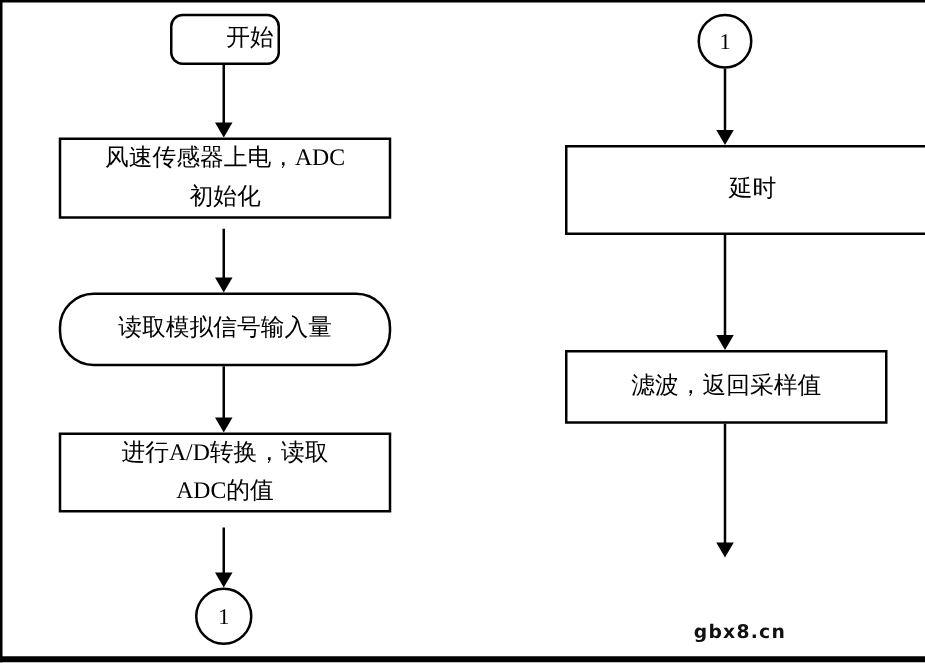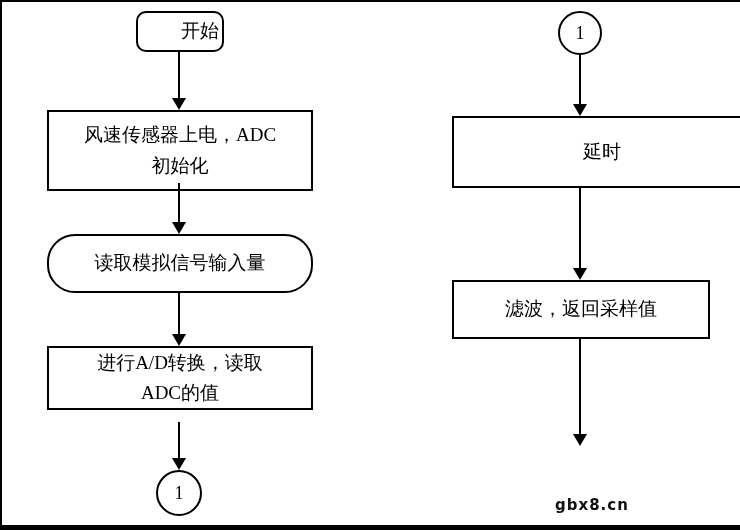--- a/index.html
+++ b/index.html
@@ -68,21 +68,21 @@
 
 <div class="page">
 
   <div class="node terminator" style="left:134px; top:9px; width:88px; height:41px;">开始</div>
 
   <div class="arrow" style="left:170px; top:50px; height:58px;">
     <span class="shaft"></span>
     <span class="head"></span>
   </div>
 
-  <div class="node" style="left:45px; top:108px; width:266px; height:81px;">风速传感器上电，ADC
+  <div class="node" style="left:45px; top:108px; width:266px; height:65px;">风速传感器上电，ADC
 初始化</div>
 
   <div class="arrow" style="left:170px; top:181px; height:51px;">
     <span class="shaft"></span>
     <span class="head"></span>
   </div>
 
   <div class="node" style="left:45px; top:232px; width:266px; height:59px;border-radius:28px;">读取模拟信号输入量</div>
 
   <div class="arrow" style="left:170px; top:291px; height:53px;">

